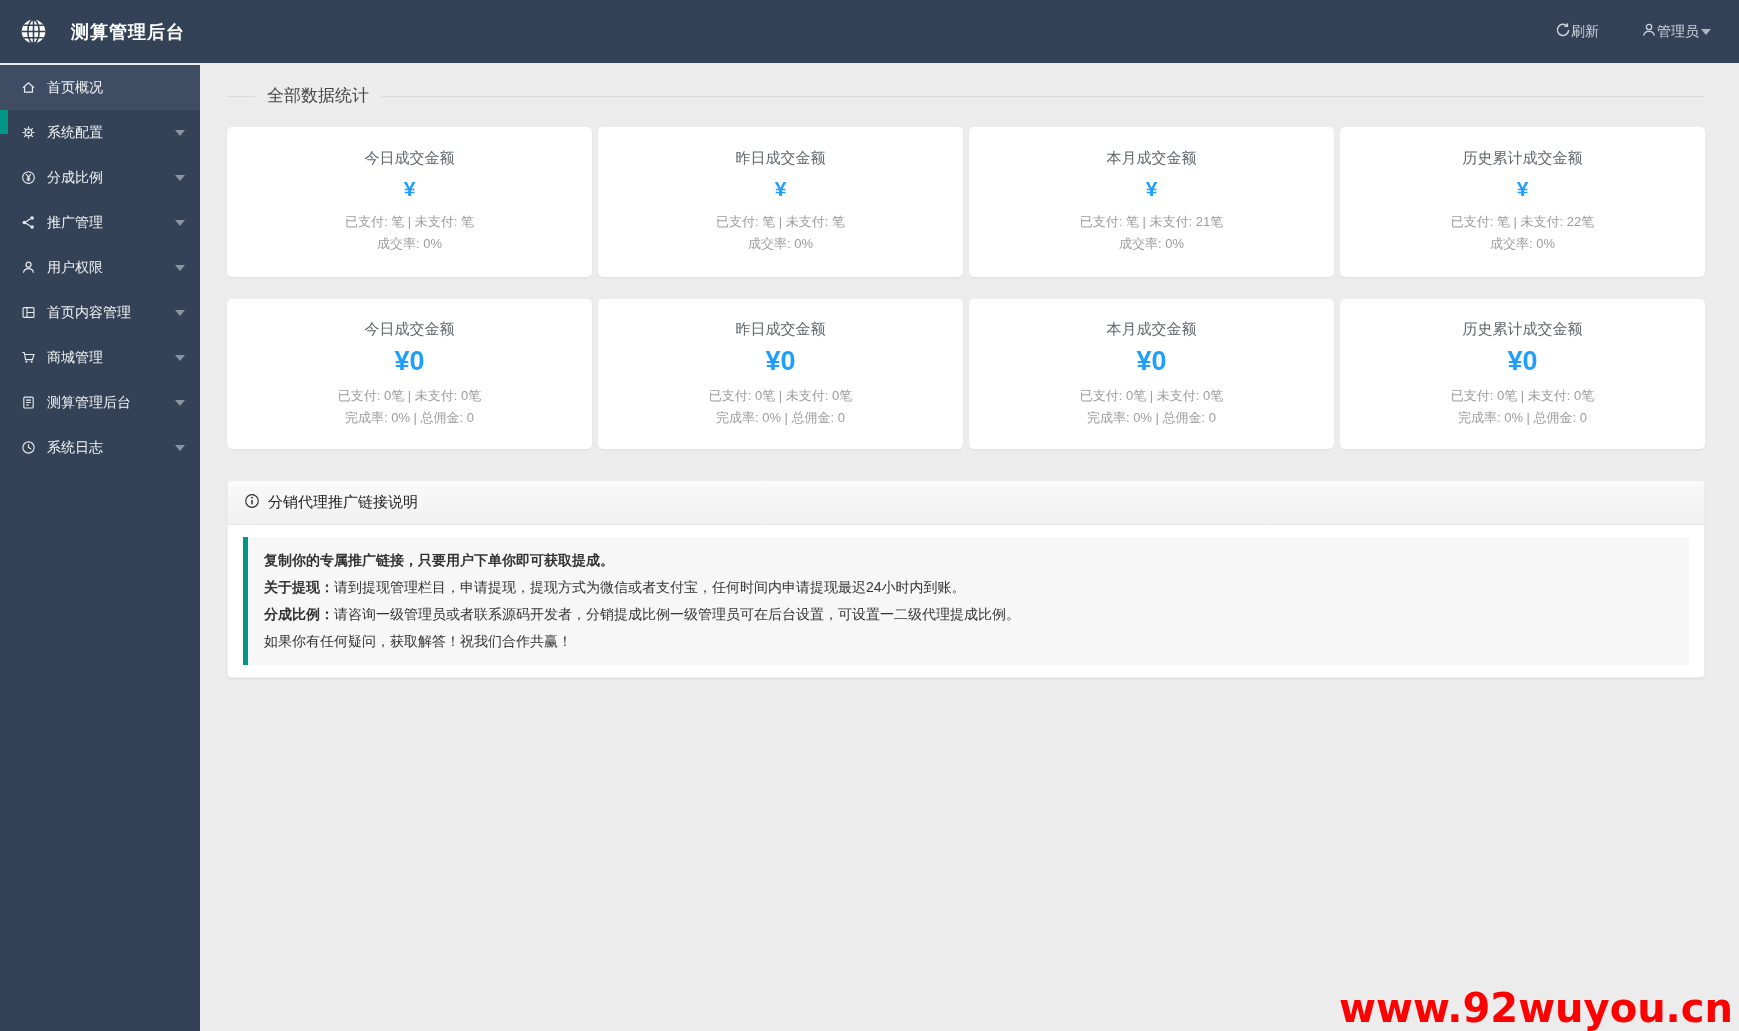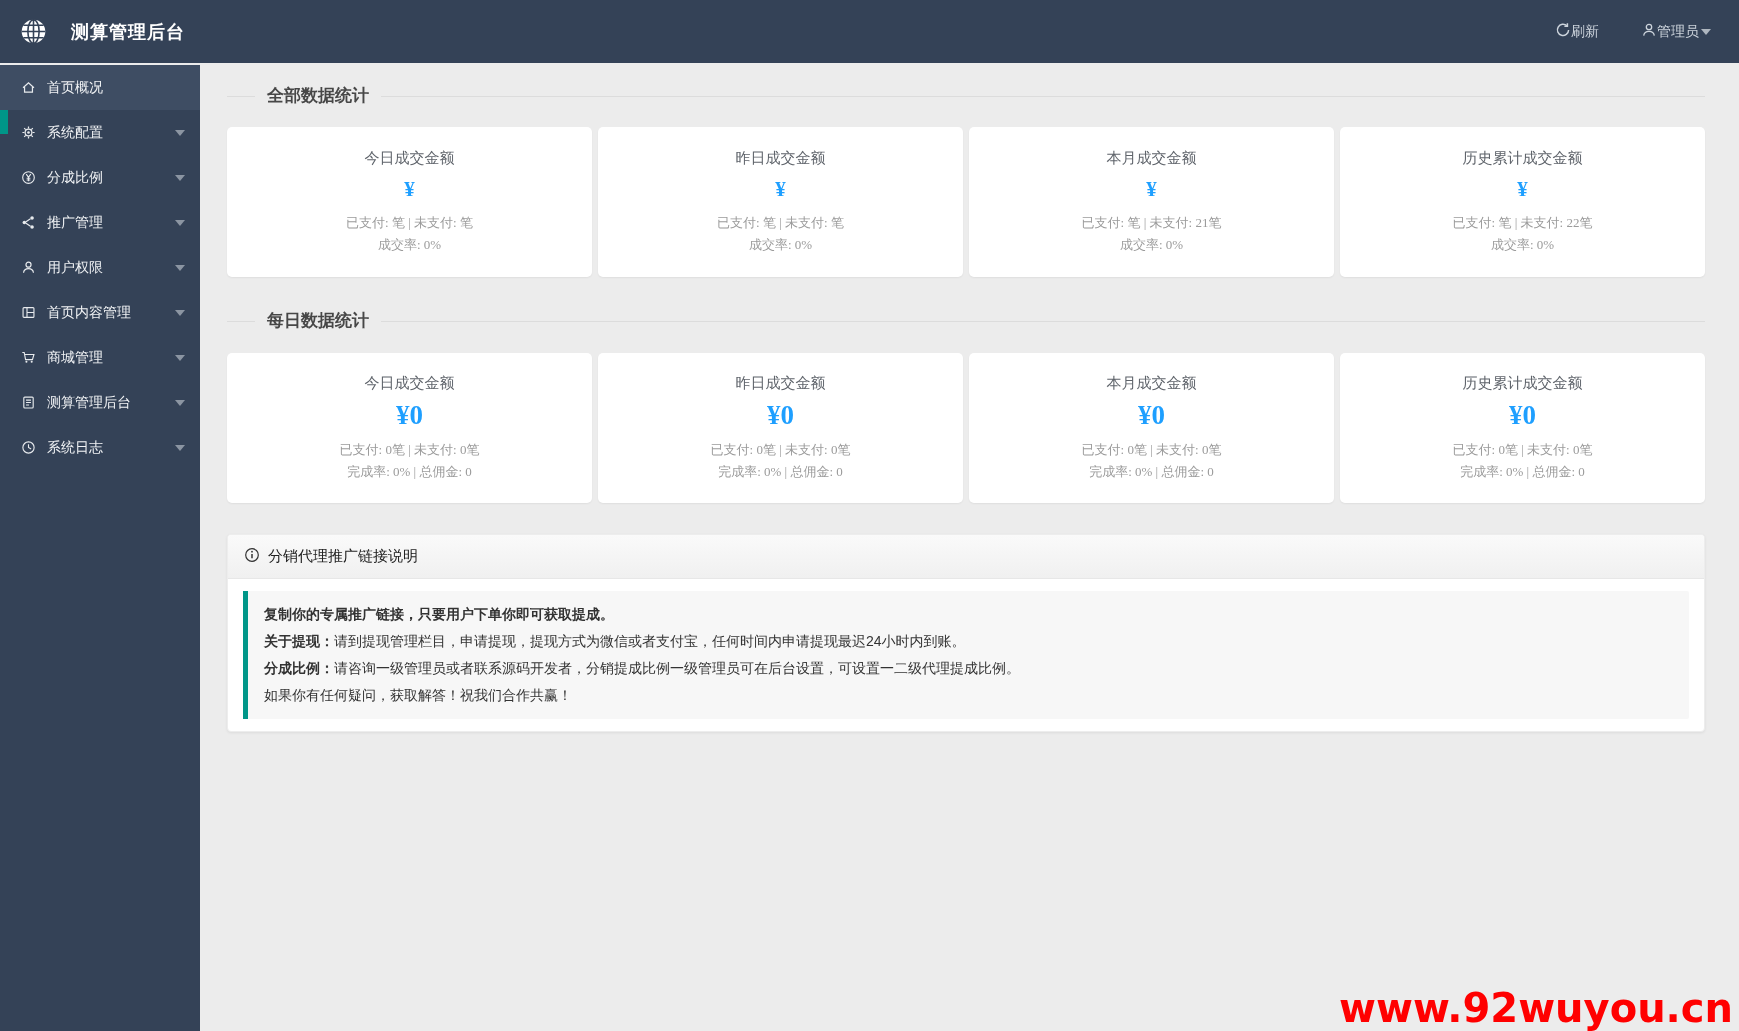--- a/index.html
+++ b/index.html
@@ -25,26 +25,26 @@
     color:#f1f3f5; font-size:14px; cursor:pointer; }
   .nav-item.active { background:#3e4d63; }
   .nav-icon { width:16px; height:16px; margin-right:10px; color:#e8ebee; flex:0 0 auto; }
   .nav-icon svg { width:15px; height:15px; display:block; }
   .nav-caret { position:absolute; right:15px; width:0; height:0;
     border-left:5px solid transparent; border-right:5px solid transparent; border-top:6px solid #8b95a2; }
 
   
   .main { position:absolute; top:63px; left:200px; width:1539px; padding:0 34px 0 27px; }
 
-  .field-title { position:relative; height:20px; margin-top:23px;font-weight:bold; }
+  .field-title { position:relative; height:20px; margin-top:23px; }
   .field-title::before { content:""; position:absolute; left:0; right:0; top:50%; border-top:1px solid #dcdcdc; }
   .field-title .legend { position:relative; display:inline-block; margin-left:28px; padding:0 12px;
     background:#ececec; font-size:17px; color:#474747; line-height:20px; }
 
-  .card-row { display:flex; gap:6px;font-family:Liberation Serif, serif; }
+  .card-row { display:flex; gap:6px; }
   .row-1 { margin-top:21px; }
   .row-2 { margin-top:22px; }
   .stat-card { flex:1; height:150px; background:#fff; border-radius:5px;
     box-shadow:0 1px 2px rgba(0,0,0,.06); display:flex; flex-direction:column;
     align-items:center; justify-content:center; text-align:center; }
   .stat-title { font-size:15px; color:#5f646b; }
   .stat-amount { font-size:21px; font-weight:bold; color:#1E9FFF; margin:9px 0 10px; }
   .row-2 .stat-amount { font-size:27px; margin:7px 0 8px; }
   .stat-detail { font-size:13px; color:#9b9b9b; line-height:22px; }
 
@@ -230,23 +230,20 @@
       <div class="stat-detail">成交率: 0%</div>
     </div>
     <div class="stat-card">
       <div class="stat-title">历史累计成交金额</div>
       <div class="stat-amount">¥</div>
       <div class="stat-detail">已支付: 笔 | 未支付: 22笔</div>
       <div class="stat-detail">成交率: 0%</div>
     </div>
   </div>
 
-  <div class="field-title sec2">
-    <span class="legend">每日数据统计</span>
-  </div>
 
   <div class="card-row row-2">
     <div class="stat-card">
       <div class="stat-title">今日成交金额</div>
       <div class="stat-amount">¥0</div>
       <div class="stat-detail">已支付: 0笔 | 未支付: 0笔</div>
       <div class="stat-detail">完成率: 0% | 总佣金: 0</div>
     </div>
     <div class="stat-card">
       <div class="stat-title">昨日成交金额</div>

